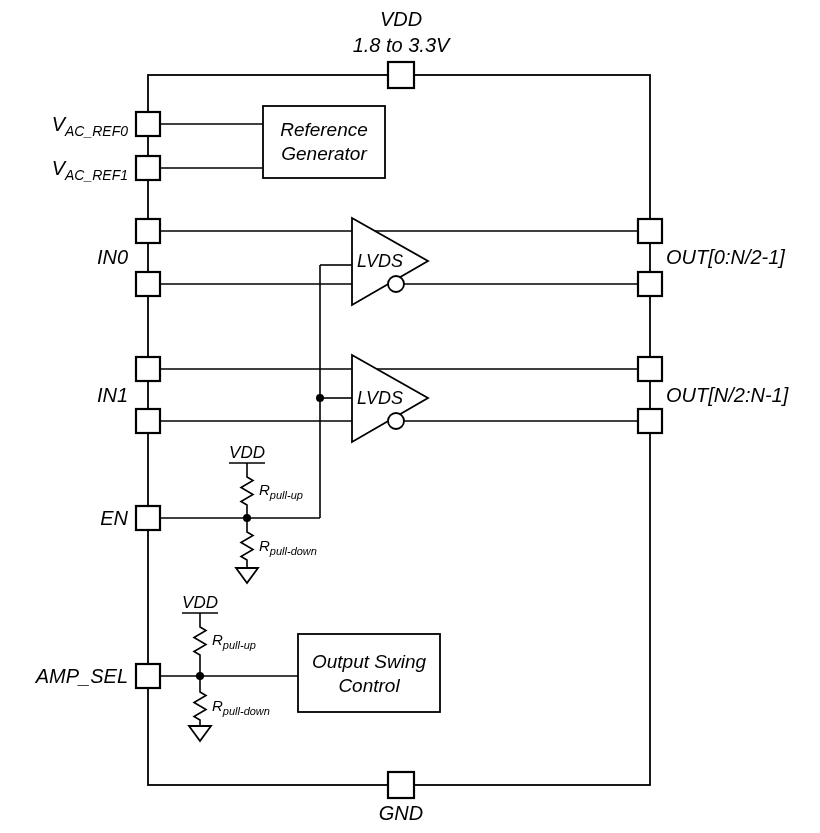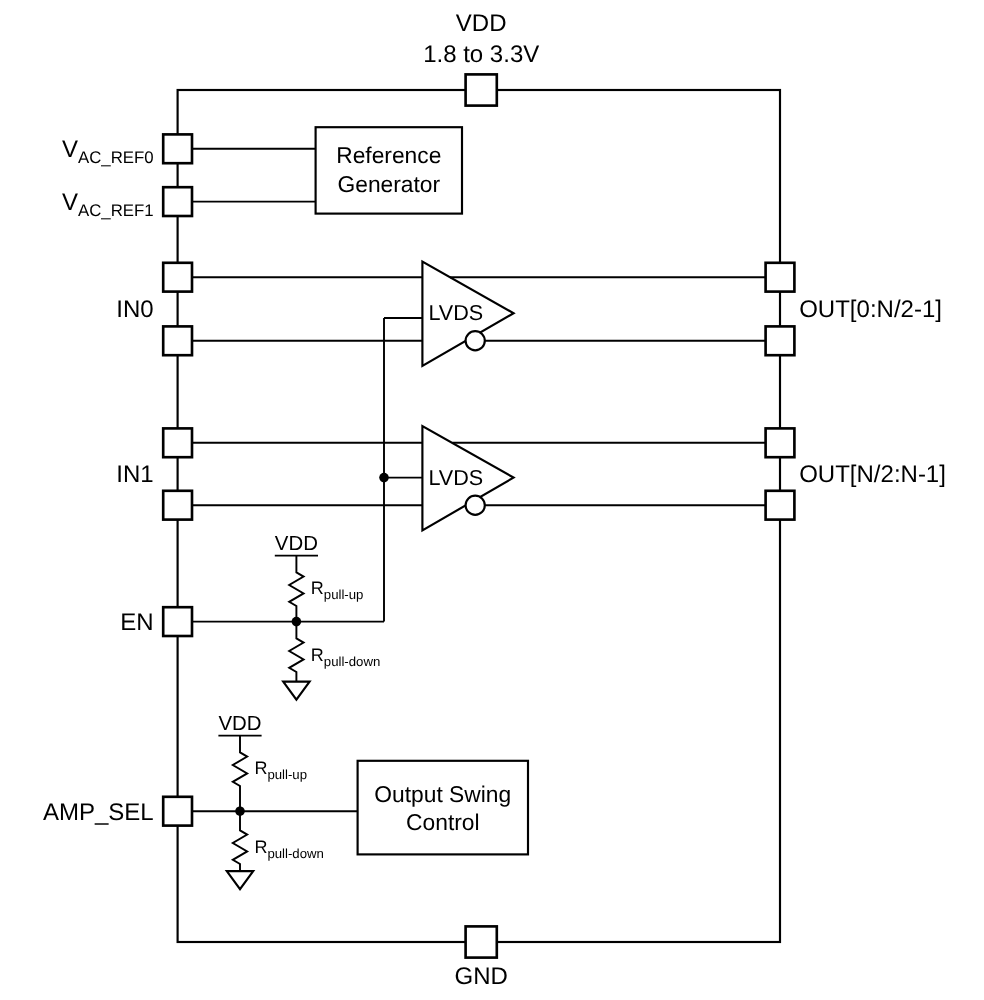--- a/index.html
+++ b/index.html
@@ -3,20 +3,21 @@
 <meta charset="utf-8">
 <style>
   html, body { margin: 0; padding: 0; background: #ffffff; }
   .canvas {
     position: relative;
     width: 820px;
     height: 833px;
     background: #ffffff;
     font-family: "Liberation Sans", sans-serif;
     overflow: hidden;
+    font-style: italic;
   }
   svg { display: block; }
   svg text {
     fill: #000000;
     font-family: "Liberation Sans", sans-serif;
   }
   .lbl      { font-size: 20px; }
   .lbl-sub  { font-size: 14px; }
   .box-lbl  { font-size: 19px; }
   .lvds-lbl { font-size: 18px; }

